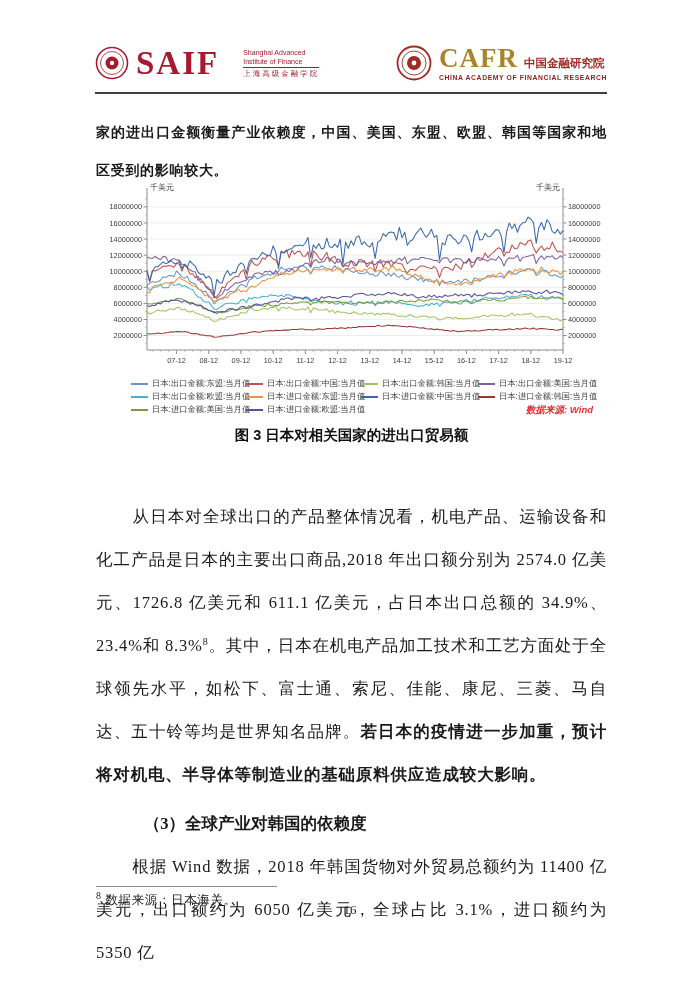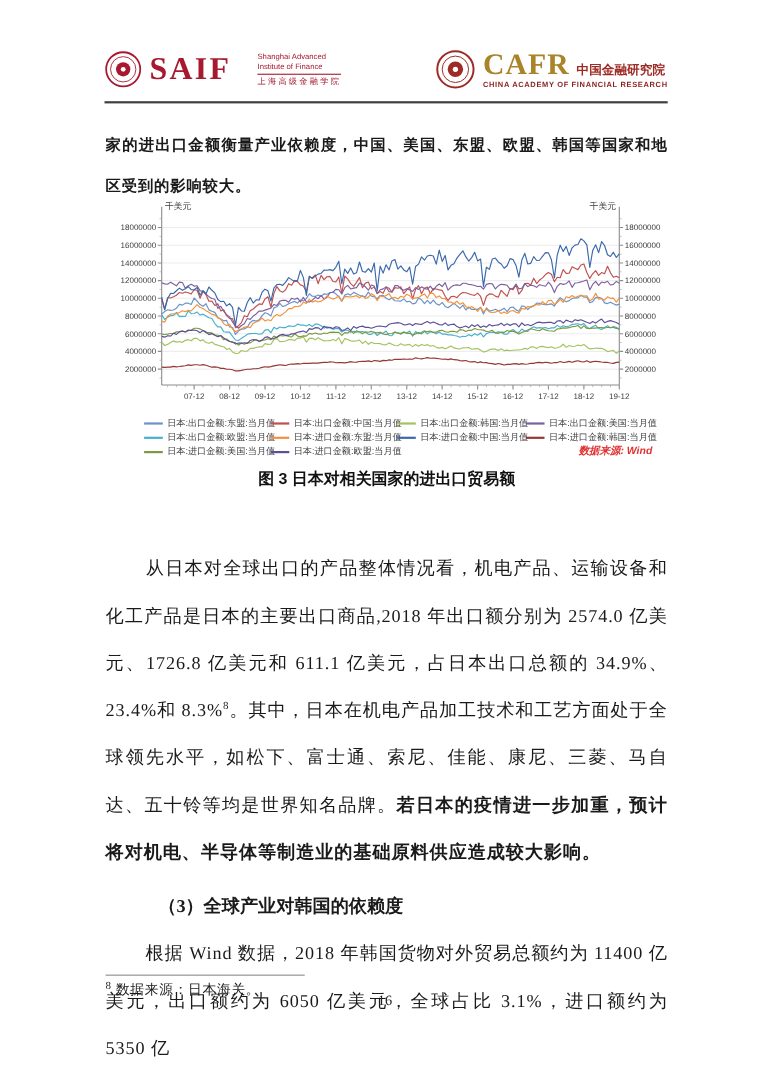--- a/index.html
+++ b/index.html
@@ -4,21 +4,21 @@
 <style>
   html,body{margin:0;padding:0;background:#ffffff;}
   .page{position:relative;width:700px;height:990px;background:#fff;overflow:hidden;
         font-family:"Liberation Serif",serif;color:#1a1a1a;}
 
   
   .header{position:absolute;top:36px;left:95px;width:512px;height:54px;
           display:flex;justify-content:space-between;align-items:center;}
   .logo{display:flex;align-items:center;gap:7px;}
   .seal{flex:0 0 auto;}
-  .saif-acronym{font-family:"Liberation Serif",serif;font-weight:bold;font-size:29px;
+  .saif-acronym{font-family:"Liberation Serif",serif;font-weight:bold;font-size:33px;
                 color:#a6192e;letter-spacing:2px;line-height:1;}
   .saif-sub{display:flex;flex-direction:column;justify-content:center;margin-left:17px;}
   .saif-sub .en{font-family:"Liberation Sans",sans-serif;font-size:7px;color:#a6192e;line-height:9px;}
   .saif-sub .en2{border-bottom:1px solid #a6192e;padding-bottom:1px;}
   .saif-sub .cn{font-family:"Liberation Sans",sans-serif;font-size:7.5px;color:#a6192e;
                 letter-spacing:2px;line-height:11px;}
   .cafr-text{display:flex;flex-direction:column;}
   .cafr-row{display:flex;align-items:baseline;gap:6px;}
   .cafr-acronym{font-family:"Liberation Serif",serif;font-weight:900;font-size:27px;
                 color:#a98428;line-height:1;letter-spacing:1px;}

